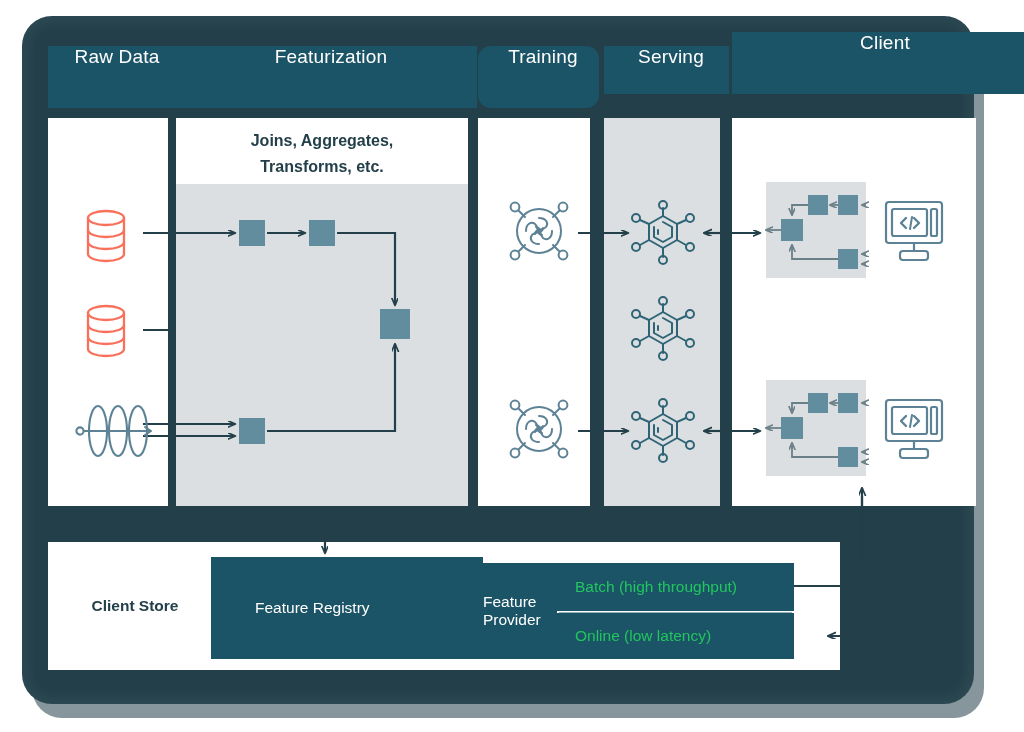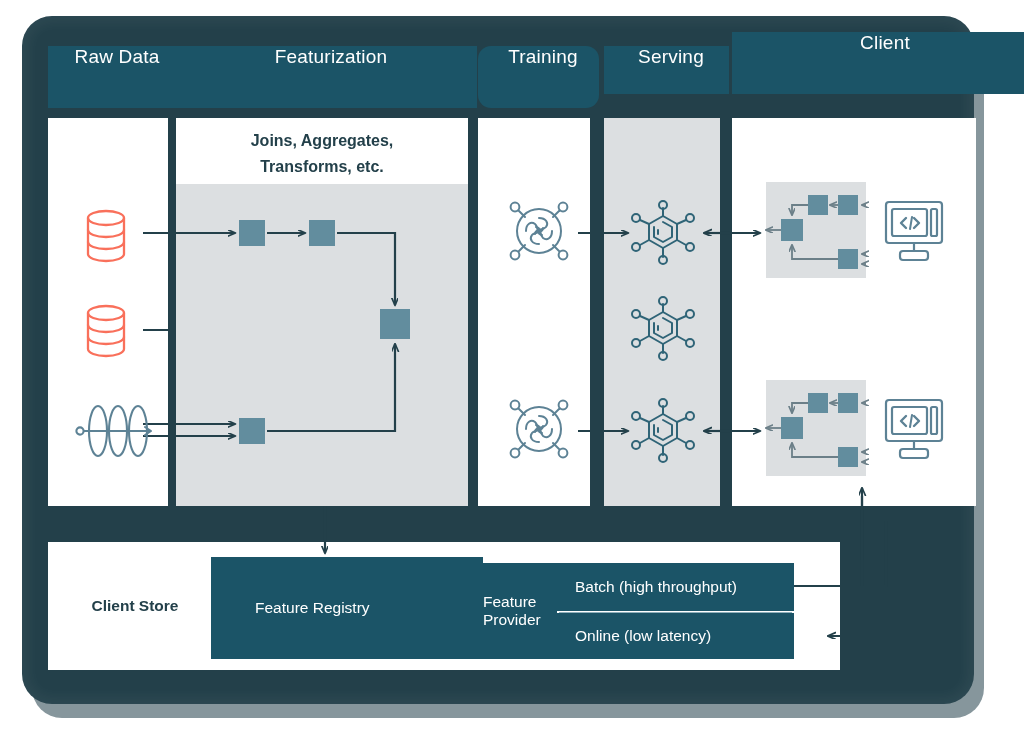--- a/index.html
+++ b/index.html
@@ -95,21 +95,21 @@
   }
   .teal-box.left-align {
     justify-content: flex-start;
     text-align: left;
     padding-left: 30px;
     box-sizing: border-box;
   }
   .provider-row {
     position: absolute;
     background: #1b5467;
-    color: #ffffff;
+    color: #22c55e;
     font-size: 15.5px;
     display: flex;
     align-items: center;
     padding-left: 18px;
     box-sizing: border-box;
   }
   .row-divider {
     position: absolute;
     background: #8fb0bc;
     height: 1px;

